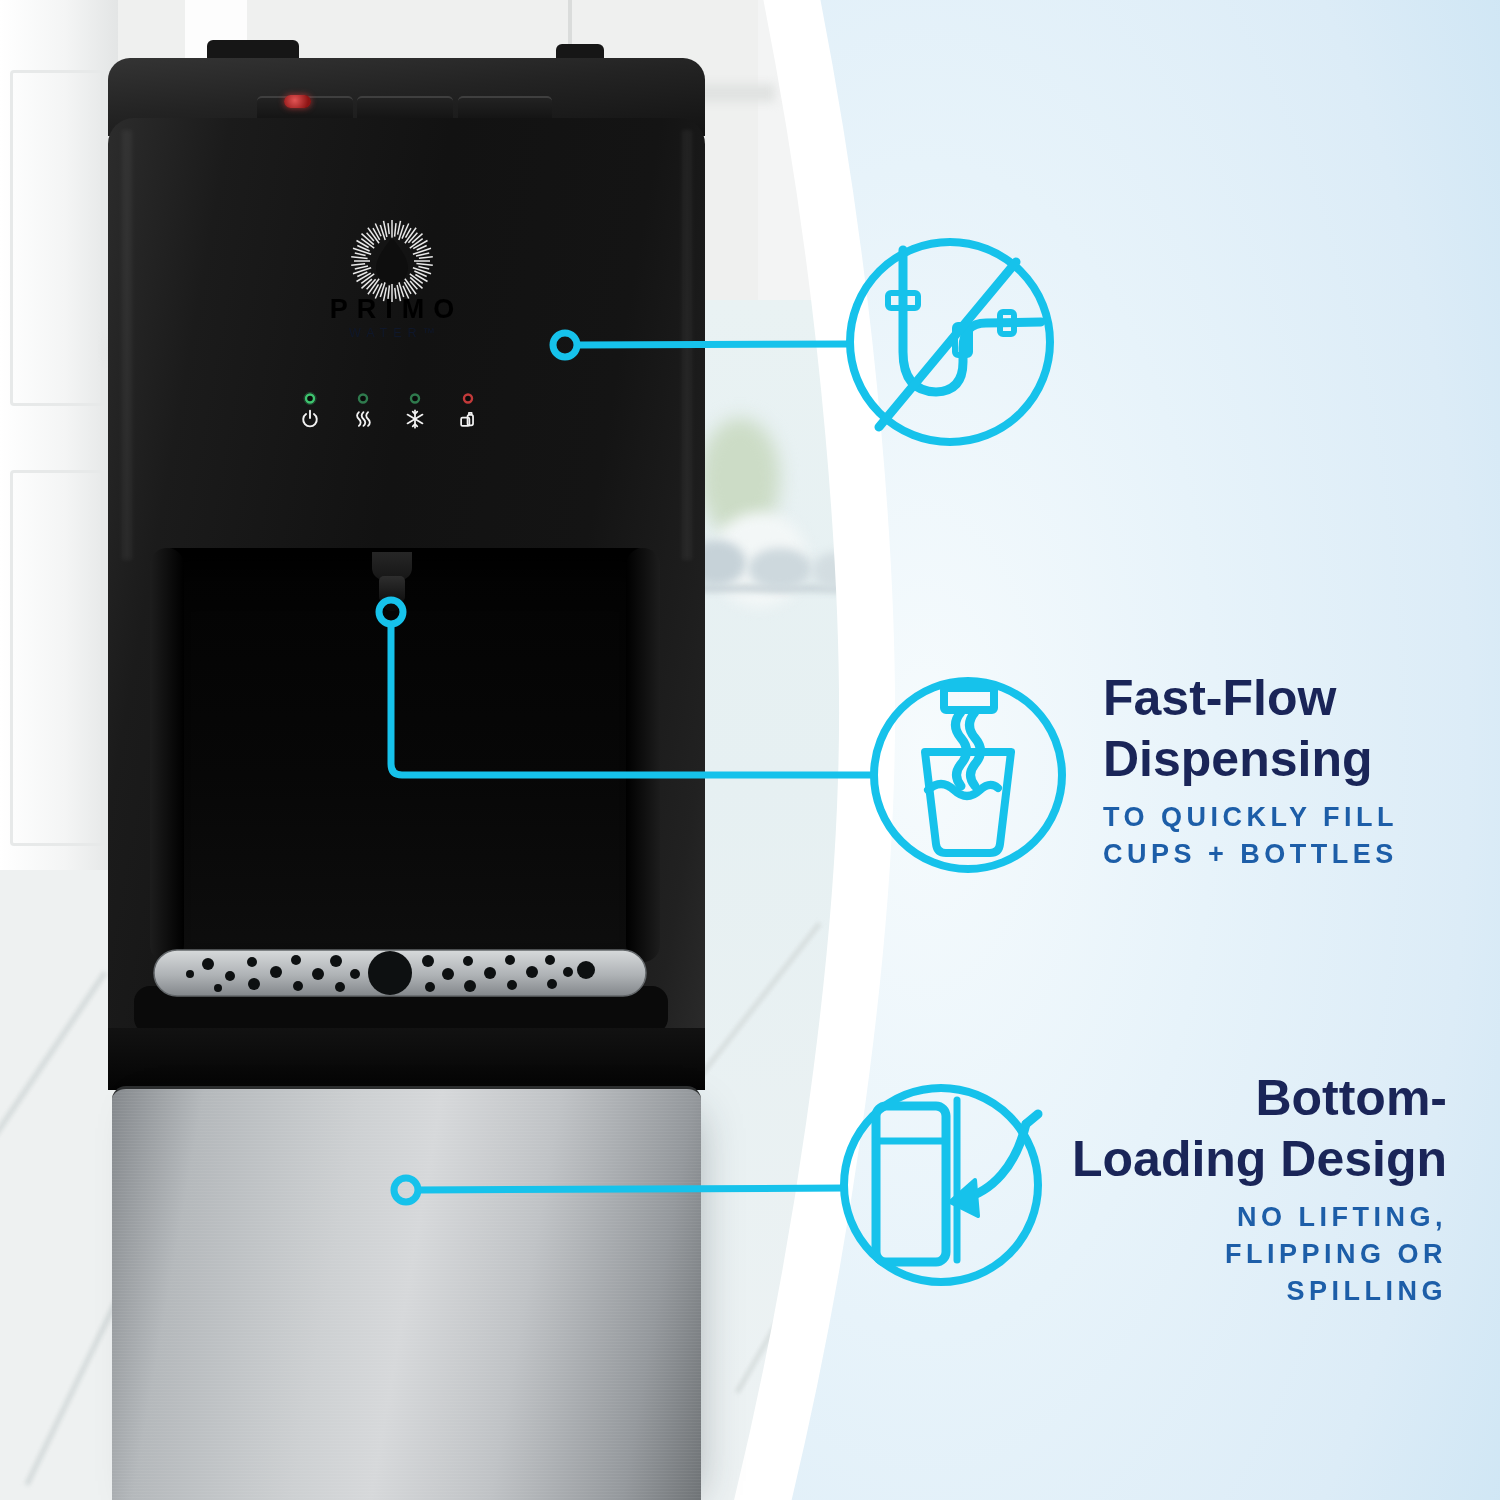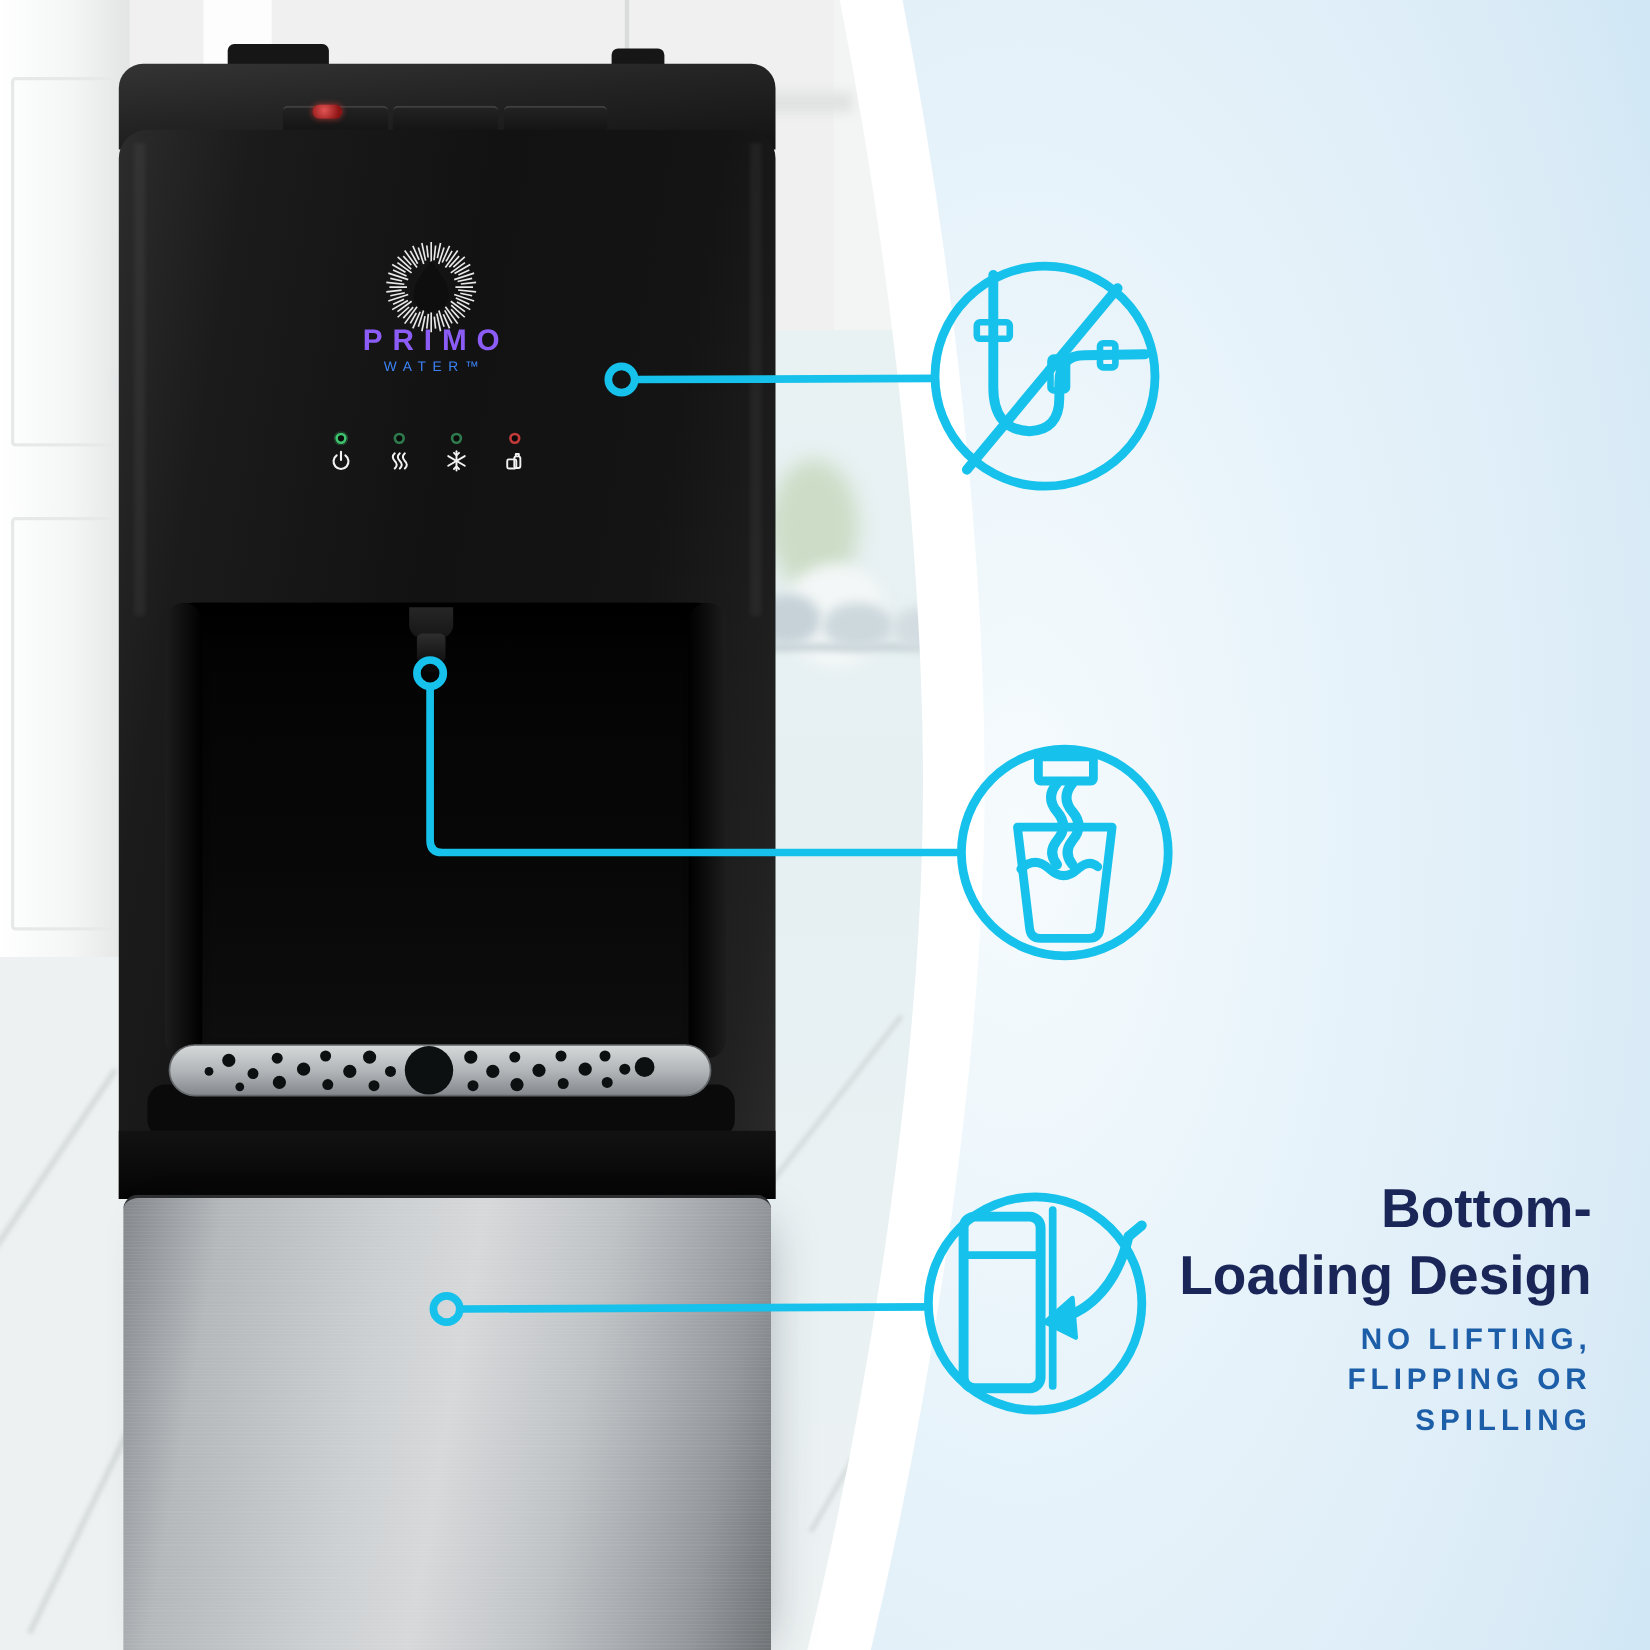--- a/index.html
+++ b/index.html
@@ -64,23 +64,23 @@
   #traysvg{position:absolute;left:150px;top:944px;}
   .band-lower{position:absolute;left:108px;top:1028px;width:597px;height:62px;background:linear-gradient(#121212,#040404);}
   .steel{position:absolute;left:112px;top:1086px;width:589px;height:414px;border-radius:14px 14px 0 0;
        border-top:3px solid #2c2e2f;
        background:
          repeating-linear-gradient(180deg, rgba(255,255,255,.05) 0 1px, rgba(0,0,0,0) 1px 3px),
          linear-gradient(100deg,#84888c 0%,#b4b8bb 14%,#cdd0d2 38%,#d6d8da 50%,#bfc2c5 68%,#94989c 88%,#6f7376 100%);
        box-shadow:14px 10px 40px -18px rgba(40,50,55,.35);}
 
   
-  .brand{position:absolute;left:292px;top:294px;width:200px;text-align:center;color:#8b5cf6;
+  .brand{position:absolute;left:292px;top:294px;width:200px;text-align:center;color:#000000;
          font-size:27px;font-weight:700;letter-spacing:9px;text-indent:9px;}
-  .brand-sub{position:absolute;left:292px;top:326px;width:200px;text-align:center;color:#3b82f6;
+  .brand-sub{position:absolute;left:292px;top:326px;width:200px;text-align:center;color:#0f172a;
          font-size:12.5px;font-weight:400;letter-spacing:6px;text-indent:6px;}
   #logosvg{position:absolute;left:334px;top:203px;}
 
   
   .indicators{position:absolute;left:290px;top:392px;width:198px;height:52px;display:flex;justify-content:space-between;}
   .ind{display:flex;flex-direction:column;align-items:center;gap:3px;width:40px;}
 
   
   #callouts{position:absolute;left:0;top:0;z-index:5;pointer-events:none;}
 
@@ -351,20 +351,26 @@
         <rect x="876" y="1106" width="70" height="156" rx="10"></rect>
         <line x1="876" y1="1141" x2="946" y2="1141" stroke-width="7"></line>
         <line x1="957" y1="1100" x2="957" y2="1260" stroke-width="7"></line>
         <path d="M1026 1124 C 1016 1166 992 1192 962 1199"></path>
         <path d="M1026 1124 l 12 -10"></path>
         <path d="M975 1180 L950 1202 L978 1216 Z" fill="#16C2EB" stroke-width="4"></path>
       </g>
     </g>
   </svg>
 
+  <div class="feature f2">
+    <h3 class="title">Fast-Flow
+Dispensing</h3>
+    <div class="sub">TO QUICKLY FILL
+CUPS + BOTTLES</div>
+  </div>
   <div class="feature f3">
     <h3 class="title">Bottom-
 Loading Design</h3>
     <div class="sub">NO LIFTING,
 FLIPPING OR
 SPILLING</div>
   </div>
 
 </div>
 

